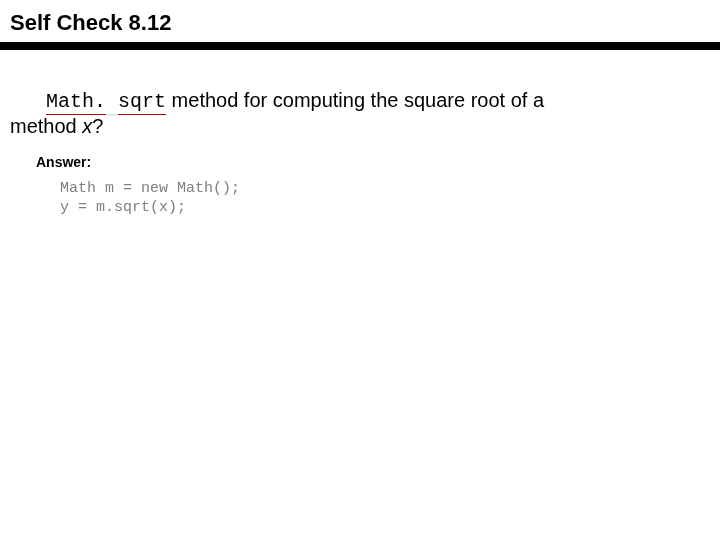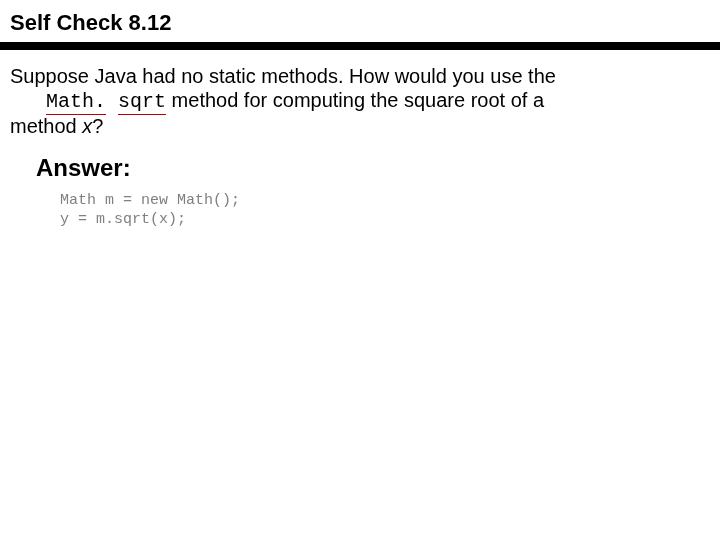--- a/index.html
+++ b/index.html
@@ -33,21 +33,21 @@
     margin-left: 36px;
   }
   .code-inline-word {
     border-bottom: 1px solid #c00000;
     padding-bottom: 1px;
   }
   .italic { font-style: italic; }
   .answer-label {
     padding: 6px 5px 10px 36px;
     font-weight: bold;
-    font-size: 24px;
+    font-size: 14px;
   }
   .code-block {
     padding: 0 0 0 60px;
     font-family: "Courier New", Courier, monospace;
     font-size: 15px;
     color: #808080;
     line-height: 1.25;
     white-space: pre;
   }
   .footer {
@@ -62,21 +62,21 @@
   .footer .book-title { font-style: italic; }
 </style>
 </head>
 <body>
 
 <div class="title-block">
   <div class="title-text">Self Check 8.12</div>
 </div>
 
 <div class="question-block">
-  <span>Suppose Java had no static methods. How would you use the </span><br>
+  <br>
   <span class="code-inline"><span class="code-inline-word">Math.</span><span> </span><span class="code-inline-word">sqrt</span></span><span> method for computing the square root of a </span><br>
   <span>method </span><span class="italic">x</span><span>?</span>
 </div>
 
 <div class="answer-label">Answer:</div>
 
 <div class="code-block">Math m = new Math();
 y = m.sqrt(x);</div>
 
 <div class="footer">

